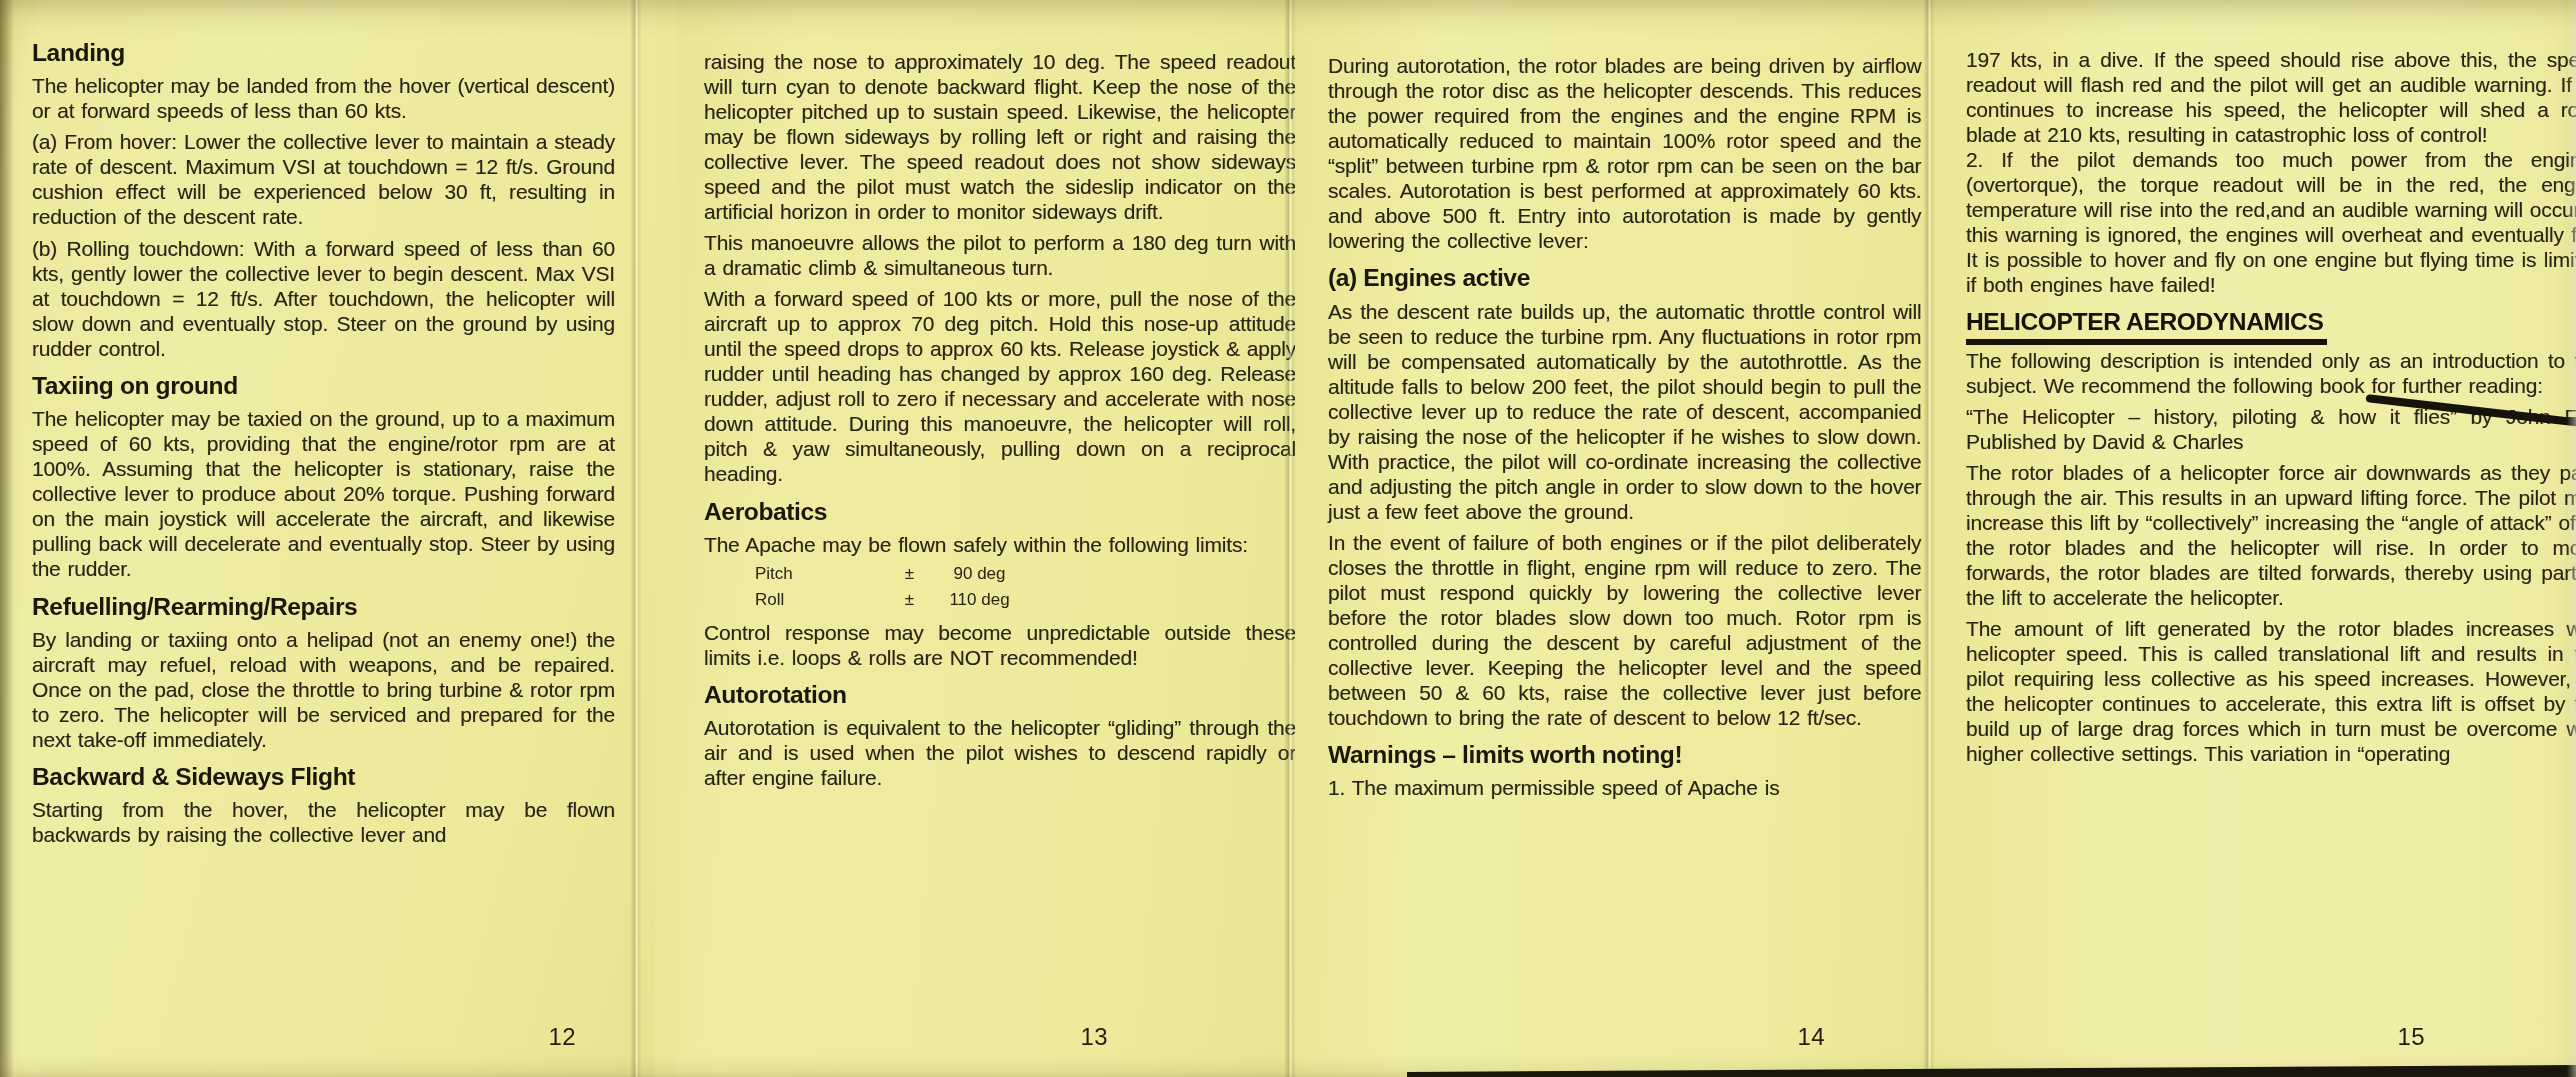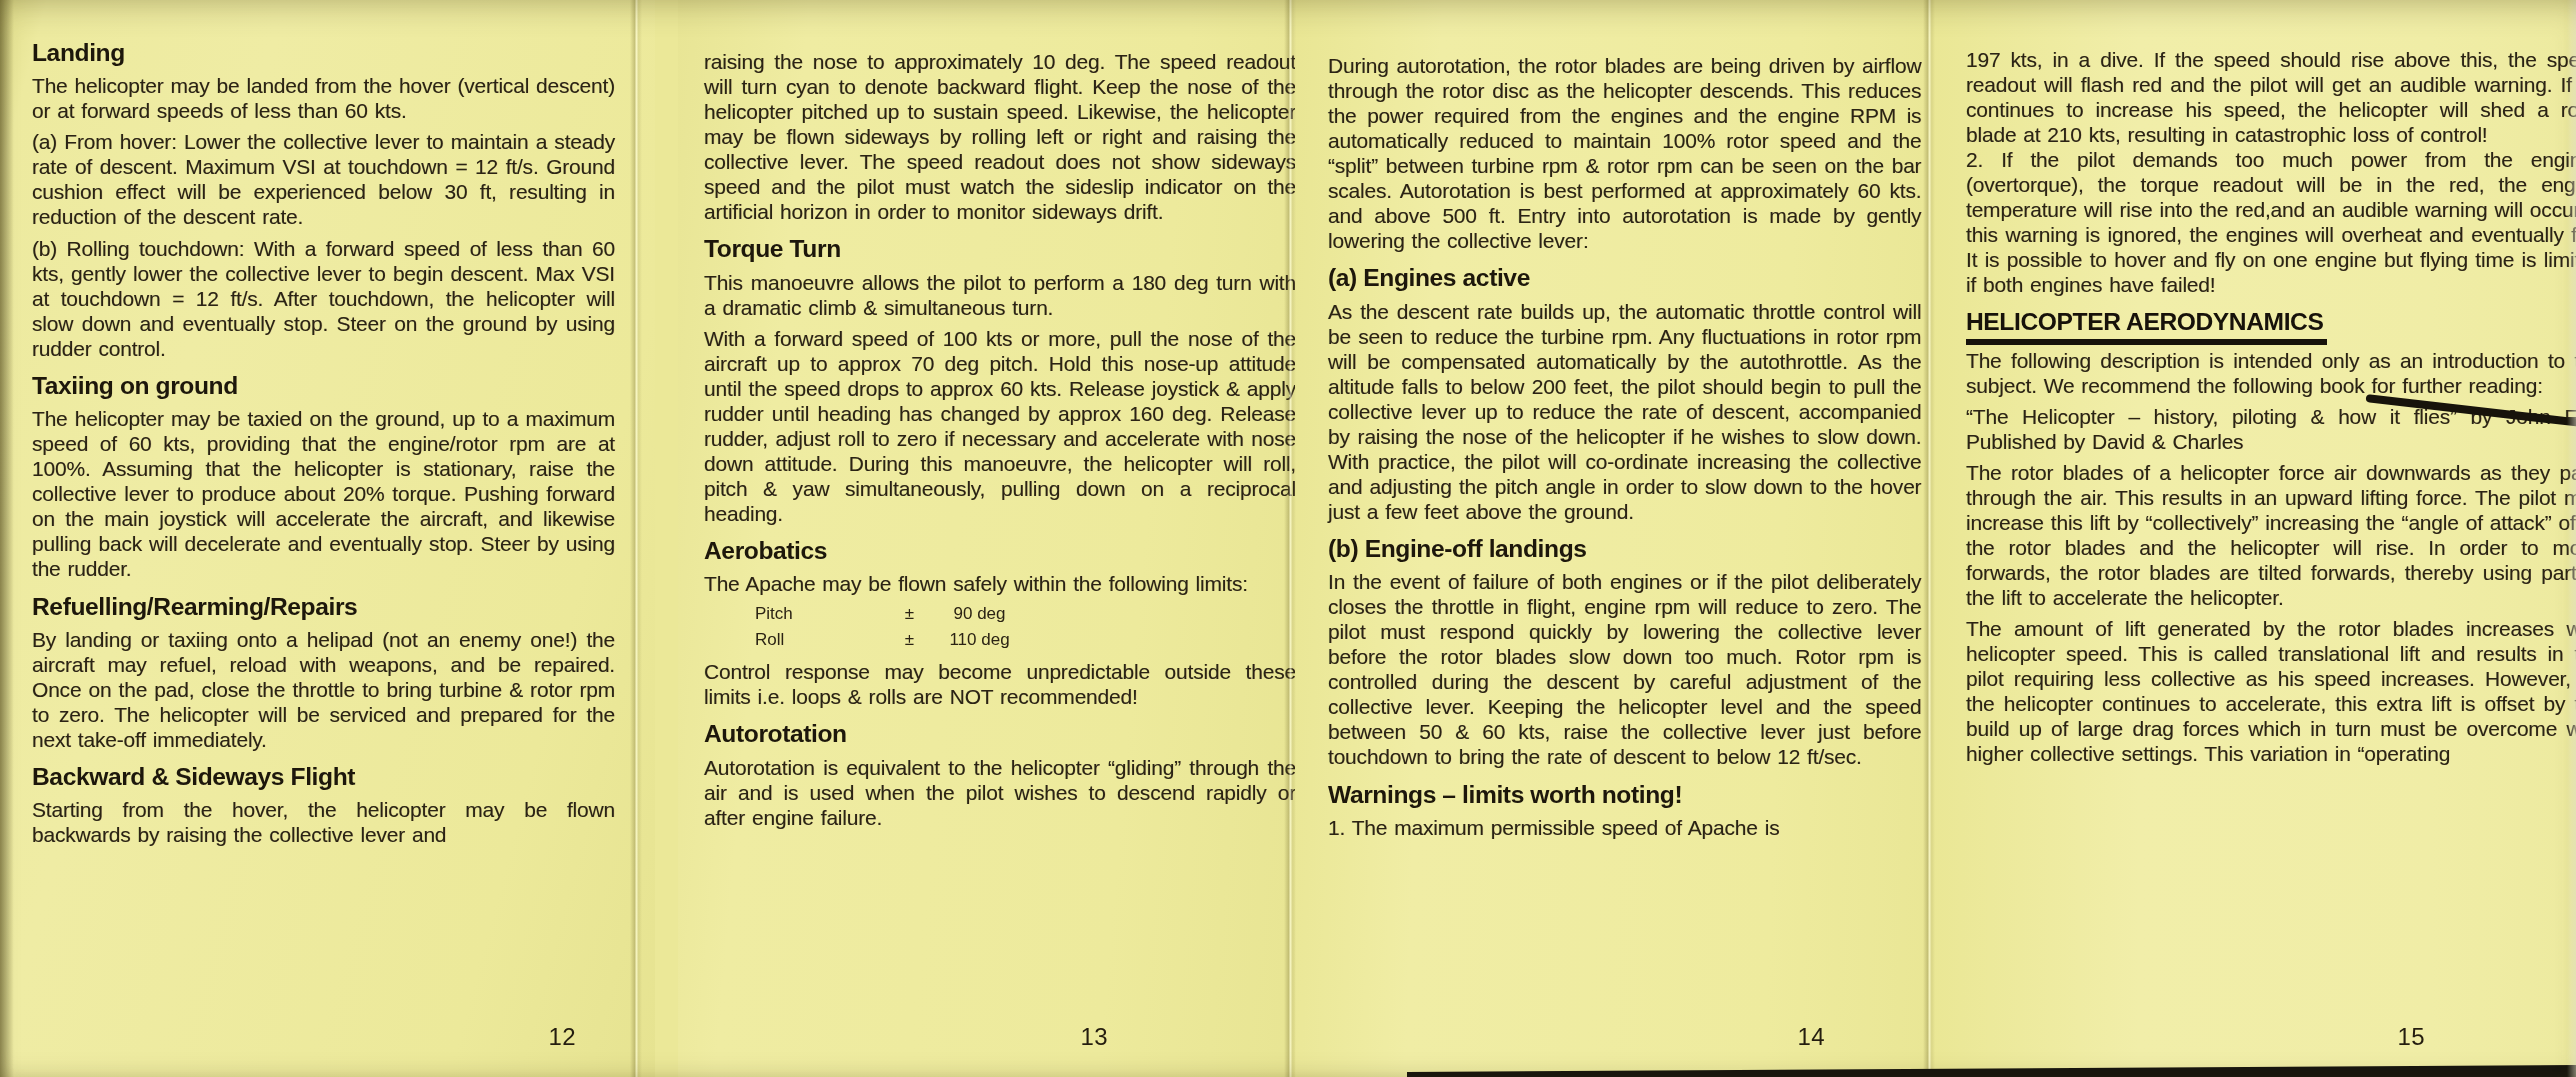--- a/index.html
+++ b/index.html
@@ -103,21 +103,20 @@
         <p class="p">By landing or taxiing onto a helipad (not an enemy one!) the aircraft may refuel, reload with weapons, and be repaired. Once on the pad, close the throttle to bring turbine &amp; rotor rpm to zero. The helicopter will be serviced and prepared for the next take-off immediately.</p>
         <div class="h"><span class="h-txt">Backward &amp; Sideways Flight</span></div>
         <p class="p">Starting from the hover, the helicopter may be flown backwards by raising the collective lever and</p>
       </div>
     <span class="pagenum">12</span>
   </section>
 
   <section class="page page-13">
     <div class="page-body">
         <p class="p">raising the nose to approximately 10 deg. The speed readout will turn cyan to denote backward flight. Keep the nose of the helicopter pitched up to sustain speed. Likewise, the helicopter may be flown sideways by rolling left or right and raising the collective lever. The speed readout does not show sideways speed and the pilot must watch the sideslip indicator on the artificial horizon in order to monitor sideways drift.</p>
-        <div class="h"><span class="h-txt">Torque Turn</span></div>
         <p class="p">This manoeuvre allows the pilot to perform a 180 deg turn with a dramatic climb &amp; simultaneous turn.</p>
         <p class="p">With a forward speed of 100 kts or more, pull the nose of the aircraft up to approx 70 deg pitch. Hold this nose-up attitude until the speed drops to approx 60 kts. Release joystick &amp; apply rudder until heading has changed by approx 160 deg. Release rudder, adjust roll to zero if necessary and accelerate with nose down attitude. During this manoeuvre, the helicopter will roll, pitch &amp; yaw simultaneously, pulling down on a reciprocal heading.</p>
         <div class="h"><span class="h-txt">Aerobatics</span></div>
         <p class="p">The Apache may be flown safely within the following limits:</p>
         <div class="limits">
           <div class="limits-row">
             <span class="limits-label">Pitch</span>
             <span class="limits-pm">±</span>
             <span class="limits-value">90 deg</span>
           </div>
@@ -132,21 +131,20 @@
         <p class="p">Autorotation is equivalent to the helicopter “gliding” through the air and is used when the pilot wishes to descend rapidly or after engine failure.</p>
       </div>
     <span class="pagenum">13</span>
   </section>
 
   <section class="page page-14">
     <div class="page-body">
         <p class="p">During autorotation, the rotor blades are being driven by airflow through the rotor disc as the helicopter descends. This reduces the power required from the engines and the engine RPM is automatically reduced to maintain 100% rotor speed and the “split” between turbine rpm &amp; rotor rpm can be seen on the bar scales. Autorotation is best performed at approximately 60 kts. and above 500 ft. Entry into autorotation is made by gently lowering the collective lever:</p>
         <div class="h"><span class="h-txt">(a) Engines active</span></div>
         <p class="p">As the descent rate builds up, the automatic throttle control will be seen to reduce the turbine rpm. Any fluctuations in rotor rpm will be compensated automatically by the autothrottle. As the altitude falls to below 200 feet, the pilot should begin to pull the collective lever up to reduce the rate of descent, accompanied by raising the nose of the helicopter if he wishes to slow down. With practice, the pilot will co-ordinate increasing the collective and adjusting the pitch angle in order to slow down to the hover just a few feet above the ground.</p>
-        <div class="h"><span class="h-txt">(b) Engine-off landings</span></div>
         <p class="p">In the event of failure of both engines or if the pilot deliberately closes the throttle in flight, engine rpm will reduce to zero. The pilot must respond quickly by lowering the collective lever before the rotor blades slow down too much. Rotor rpm is controlled during the descent by careful adjustment of the collective lever. Keeping the helicopter level and the speed between 50 &amp; 60 kts, raise the collective lever just before touchdown to bring the rate of descent to below 12 ft/sec.</p>
         <div class="h"><span class="h-txt">Warnings – limits worth noting!</span></div>
         <p class="p">1. The maximum permissible speed of Apache is</p>
       </div>
     <span class="pagenum">14</span>
   </section>
 
   <section class="page page-15">
     <div class="page-body">
         <p class="p">197 kts, in a dive. If the speed should rise above this, the speed readout will flash red and the pilot will get an audible warning. If he continues to increase his speed, the helicopter will shed a rotor blade at 210 kts, resulting in catastrophic loss of control!</p>

